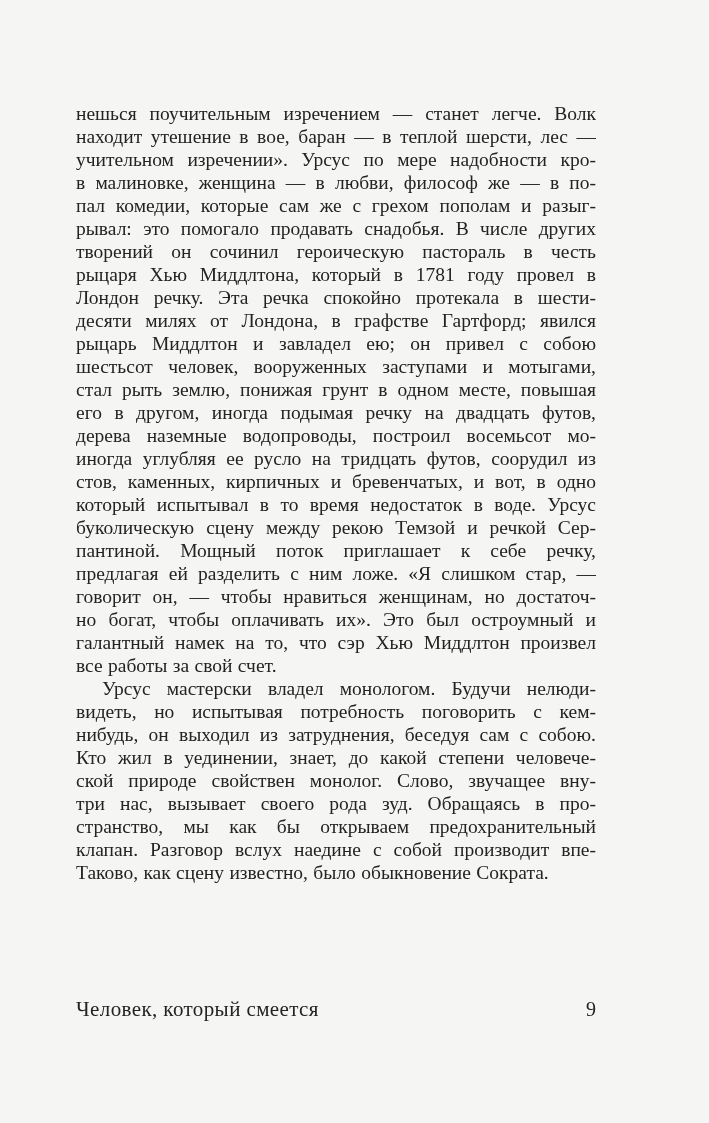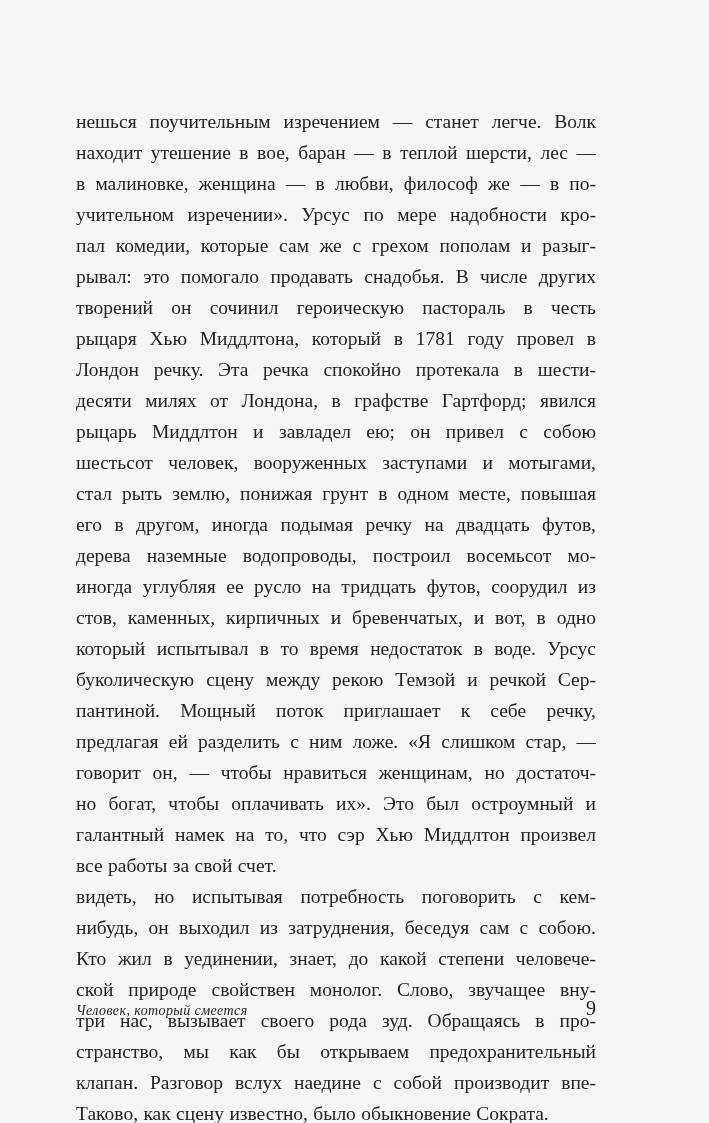--- a/index.html
+++ b/index.html
@@ -27,57 +27,55 @@
   }
   .line {
     font-size: 19.5px;
     line-height: 23px;
     height: 23px;
     text-align: justify;
     text-align-last: justify;
     word-spacing: 0.5px;
     white-space: normal;
     overflow: hidden;
-    margin-top: 8px;
   }
   .line.last {
     text-align-last: left;
   }
   .line.first-indent {
     text-indent: 26px;
   }
   .page-footer {
     position: absolute;
     left: 76px;
     top: 997px;
     width: 520px;
     display: flex;
     justify-content: space-between;
     align-items: baseline;
   }
   .running-title {
-    font-style: italic;
-    font-size: 14px;
+    font-size: 21px;
     letter-spacing: 0.4px;
   }
   .page-number {
     font-style: normal;
     font-size: 20px;
   }
 </style>
 </head>
 <body>
 
 <div class="scan-page">
   <div class="text-block" id="text-block">
       <div class="paragraph">
         <div class="line">нешься поучительным изречением — станет легче. Волк</div>
         <div class="line">находит утешение в вое, баран — в теплой шерсти, лес —</div>
+        <div class="line">учительном изречении». Урсус по мере надобности кро-</div>
         <div class="line">в малиновке, женщина — в любви, философ же — в по-</div>
-        <div class="line">учительном изречении». Урсус по мере надобности кро-</div>
         <div class="line">пал комедии, которые сам же с грехом пополам и разыг-</div>
         <div class="line">рывал: это помогало продавать снадобья. В числе других</div>
         <div class="line">творений он сочинил героическую пастораль в честь</div>
         <div class="line">рыцаря Хью Миддлтона, который в 1781 году провел в</div>
         <div class="line">Лондон речку. Эта речка спокойно протекала в шести-</div>
         <div class="line">десяти милях от Лондона, в графстве Гартфорд; явился</div>
         <div class="line">рыцарь Миддлтон и завладел ею; он привел с собою</div>
         <div class="line">шестьсот человек, вооруженных заступами и мотыгами,</div>
         <div class="line">стал рыть землю, понижая грунт в одном месте, повышая</div>
         <div class="line">его в другом, иногда подымая речку на двадцать футов,</div>
@@ -87,20 +85,21 @@
         <div class="line">который испытывал в то время недостаток в воде. Урсус</div>
         <div class="line">буколическую сцену между рекою Темзой и речкой Сер-</div>
         <div class="line">пантиной. Мощный поток приглашает к себе речку,</div>
         <div class="line">предлагая ей разделить с ним ложе. «Я слишком стар, —</div>
         <div class="line">говорит он, — чтобы нравиться женщинам, но достаточ-</div>
         <div class="line">но богат, чтобы оплачивать их». Это был остроумный и</div>
         <div class="line">галантный намек на то, что сэр Хью Миддлтон произвел</div>
         <div class="line last">все работы за свой счет.</div>
       </div>
       <div class="paragraph">
+        <div class="line first-indent">Урсус мастерски владел монологом. Будучи нелюди-</div>
         <div class="line">видеть, но испытывая потребность поговорить с кем-</div>
         <div class="line">нибудь, он выходил из затруднения, беседуя сам с собою.</div>
         <div class="line">Кто жил в уединении, знает, до какой степени человече-</div>
         <div class="line">ской природе свойствен монолог. Слово, звучащее вну-</div>
         <div class="line">три нас, вызывает своего рода зуд. Обращаясь в про-</div>
         <div class="line">странство, мы как бы открываем предохранительный</div>
         <div class="line">клапан. Разговор вслух наедине с собой производит впе-</div>
         <div class="line last">Таково, как сцену известно, было обыкновение Сократа.</div>
       </div>
     </div>

